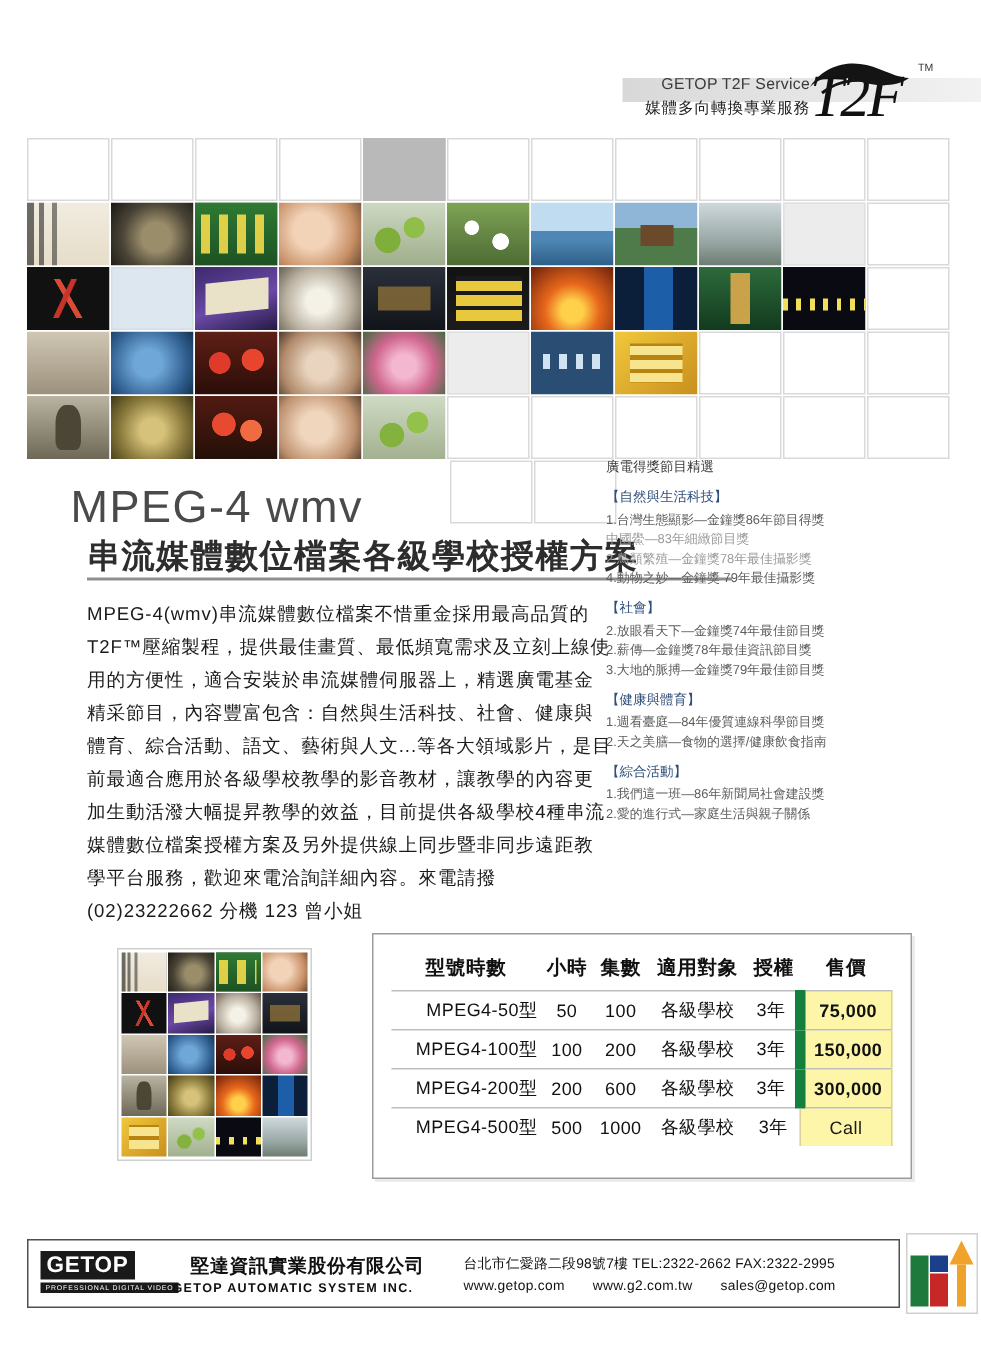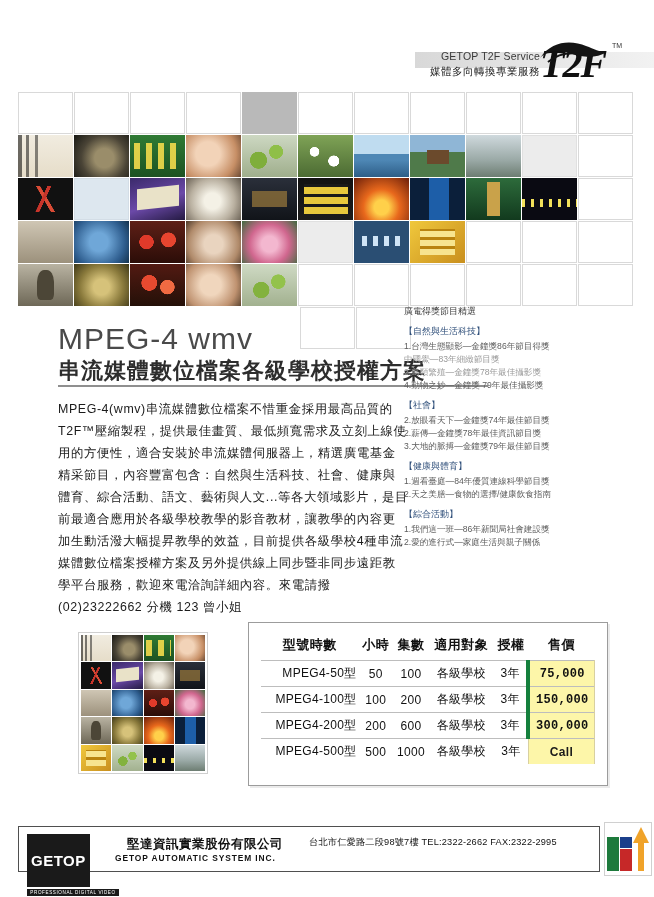--- a/index.html
+++ b/index.html
@@ -49,21 +49,21 @@
   }
   .logo-t2f {
     position: absolute;
     left: 540px; top: 40px;
     width: 80px; height: 42px;
   }
   .logo-t2f .big {
     position: absolute;
     left: 0; top: 0;
     font-family: "Liberation Serif", serif;
-    font-weight: bold;
+    font-weight: normal;
     font-style: italic;
     font-size: 40px;
     color: #111;
     letter-spacing: -2px;
   }
   .logo-t2f .tm {
     position: absolute;
     left: 72px; top: 2px;
     font-size: 7px;
     color: #333;
@@ -174,21 +174,21 @@
                   radial-gradient(circle at 68% 55%, #f06a42 0 16%, transparent 17%),
                   linear-gradient(#521a12,#241008); }
   .th-hand2 { background: radial-gradient(circle at 45% 50%, #f0d6bd 0 28%, #bf9270 70%, #5d4530 100%); }
   .th-cactus2 { background: radial-gradient(circle at 35% 62%, #83b23e 0 18%, transparent 19%),
                 radial-gradient(circle at 66% 42%, #93c24b 0 16%, transparent 17%),
                 linear-gradient(#cfdac4, #a2b18f); }
 
   
   .title-main {
     position: absolute;
-    left: 58px; top: 322px;
+    left: 47px; top: 322px;
     font-size: 30px;
     color: #4a4a4a;
     font-family: "Liberation Sans", sans-serif;
     letter-spacing: 1px;
   }
   .title-sub {
     position: absolute;
     left: 58px; top: 356px;
     font-size: 22px;
     color: #2d2d2d;
@@ -280,27 +280,26 @@
     text-align: center;
     padding: 4px 2px;
     border-top: 1px solid #bdbdbd;
     font-size: 12px;
     letter-spacing: .3px;
   }
   table.price td.model { text-align: right; padding-left: 4px; }
   table.price td.price-cell {
     background: #fdf6a9;
     font-weight: bold;
-    border-left: 4px solid #15803d;
+    border-left: 7px solid #15803d;
     border-right: 1px solid #d8d0a0;
-    font-family: Liberation Mono, monospace;
   }
   table.price td.call-cell {
     background: #fdf6a9;
-    font-weight: bold;
+    font-weight: normal;
     color: #1a1a1a;
     border-left: 1px solid #d8d0a0;
     border-right: 1px solid #d8d0a0;
   }
 
   
   .foot-label {
     position: absolute;
     left: 610px; top: 812px;
     font-size: 9px;
@@ -333,21 +332,21 @@
     position: absolute;
     left: 8px; top: 7px;
     width: 92px;
   }
   .getop .g-main {
     background: #1a1a1a;
     color: #fff;
     font-weight: bold;
     font-size: 15px;
     letter-spacing: .5px;
-    padding: 18px 4px;
+    padding: 1px 4px;
     display: inline-block;
   }
   .getop .g-sub {
     display: block;
     margin-top: 2px;
     background: #1a1a1a;
     color: #fff;
     font-size: 4.6px;
     letter-spacing: .6px;
     padding: 1px 3px;
@@ -649,15 +648,20 @@
   </div>
 
   <div class="footer">
     <div class="getop">
       <span class="g-main">GETOP</span>
       <span class="g-sub">PROFESSIONAL DIGITAL VIDEO</span>
     </div>
     <div class="foot-cn">堅達資訊實業股份有限公司</div>
     <div class="foot-en">GETOP AUTOMATIC SYSTEM INC.</div>
     <div class="foot-addr">台北市仁愛路二段98號7樓 TEL:2322-2662 FAX:2322-2995</div>
+    <div class="foot-web">
+      <span>www.getop.com</span>
+      <span>www.g2.com.tw</span>
+      <span>sales@getop.com</span>
+    </div>
   </div>
 
 </div>
 
 </body></html>

